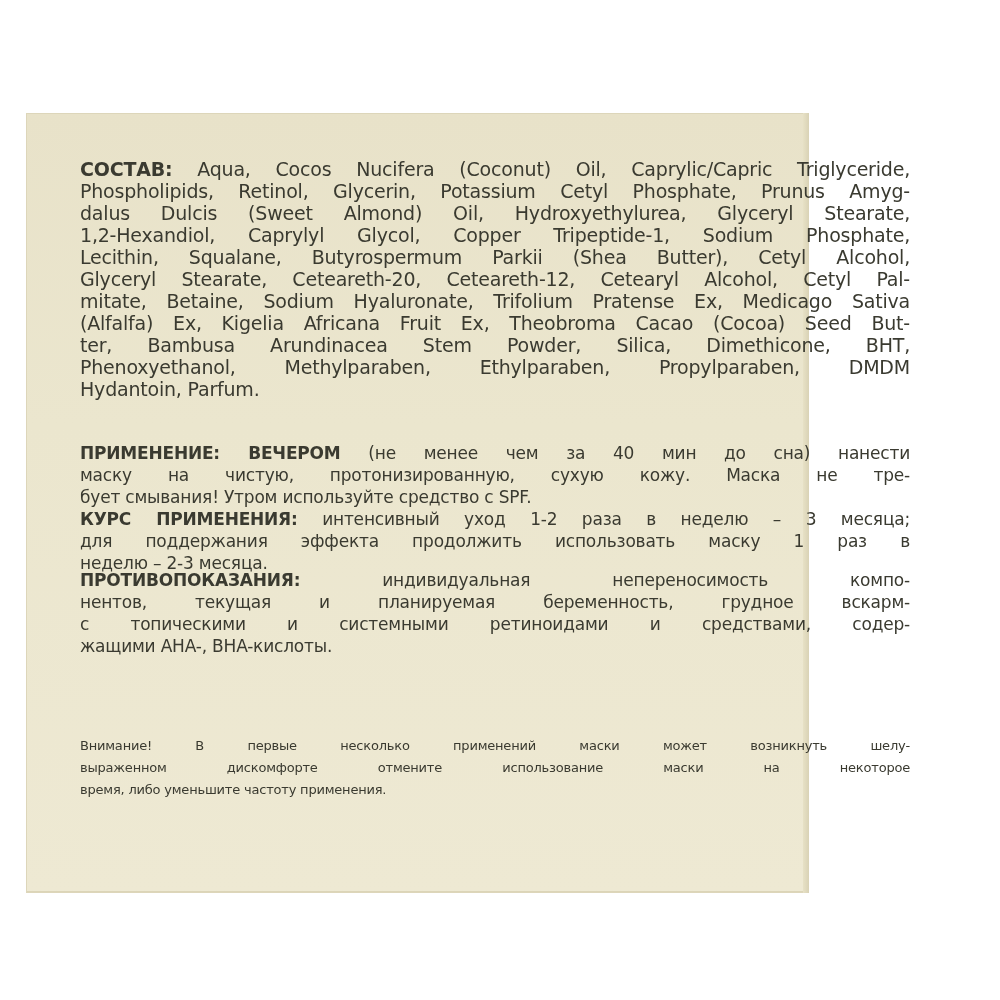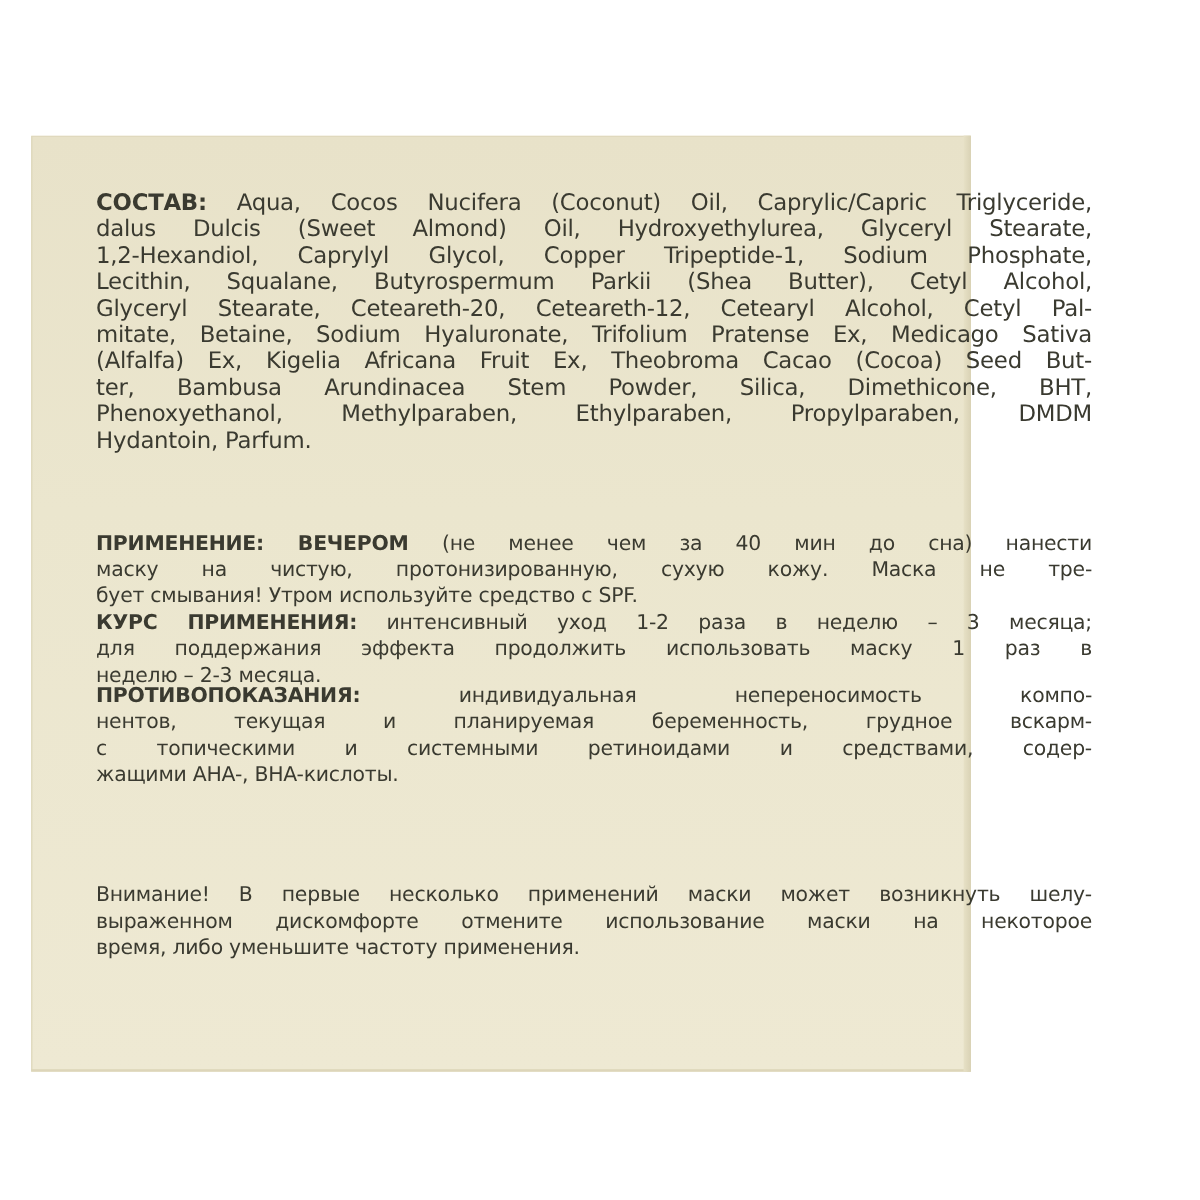--- a/index.html
+++ b/index.html
@@ -17,31 +17,32 @@
     background: linear-gradient(90deg, #e7e1c6, #d9d2b5);
   }
   .block { position: absolute; left: 54px; width: 830px; color: #3a3a30; }
   .line {
     display: block; white-space: nowrap; text-align: justify; text-align-last: justify;
     overflow: hidden;
   }
   .line.last { text-align-last: left; }
   .ing .line { font-size: 19px; height: 22px; line-height: 22px; letter-spacing: -0.2px; }
   .use .line { font-size: 17px; height: 22px; line-height: 22px; letter-spacing: -0.2px; }
-  .warn .line { font-size: 17px; height: 22px; line-height: 22px; letter-spacing: -0.2px; }
+  .warn .line { font-size: 13px; height: 22px; line-height: 22px; letter-spacing: -0.2px; }
   .lbl { font-weight: bold; }
 </style>
 </head>
 <body>
 
 <div class="panel">
   <div class="panel-edge-right"></div>
 
   <div class="block ing" style="top:45px;">
     <span class="line"><span class="lbl">СОСТАВ:</span><span> Aqua, Cocos Nucifera (Coconut) Oil, Caprylic/Capric Triglyceride,</span></span>
+    <span class="line">Phospholipids, Retinol, Glycerin, Potassium Cetyl Phosphate,  Prunus Amyg-</span>
     <span class="line">dalus Dulcis (Sweet Almond) Oil, Hydroxyethylurea, Glyceryl Stearate,</span>
     <span class="line">1,2-Hexandiol, Caprylyl Glycol, Copper Tripeptide-1, Sodium Phosphate,</span>
     <span class="line">Lecithin, Squalane, Butyrospermum Parkii (Shea Butter), Cetyl Alcohol,</span>
     <span class="line">Glyceryl Stearate, Ceteareth-20, Ceteareth-12, Cetearyl Alcohol, Cetyl Pal-</span>
     <span class="line">mitate, Betaine, Sodium Hyaluronate, Trifolium Pratense Ex, Medicago Sativa</span>
     <span class="line">(Alfalfa) Ex, Kigelia Africana Fruit Ex, Theobroma Cacao (Cocoa) Seed But-</span>
     <span class="line">ter, Bambusa  Arundinacea Stem Powder, Silica, Dimethicone, BHT,</span>
     <span class="line">Phenoxyethanol, Methylparaben, Ethylparaben, Propylparaben, DMDM</span>
     <span class="line last">Hydantoin, Parfum.</span>
   </div>

